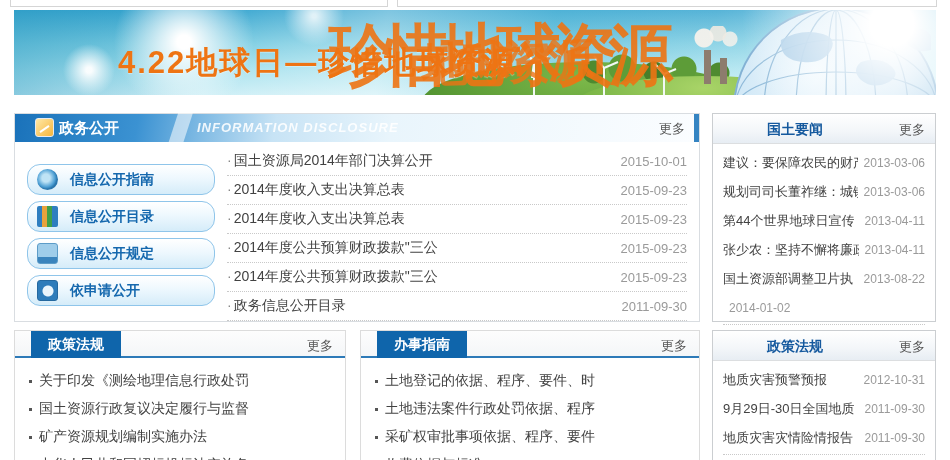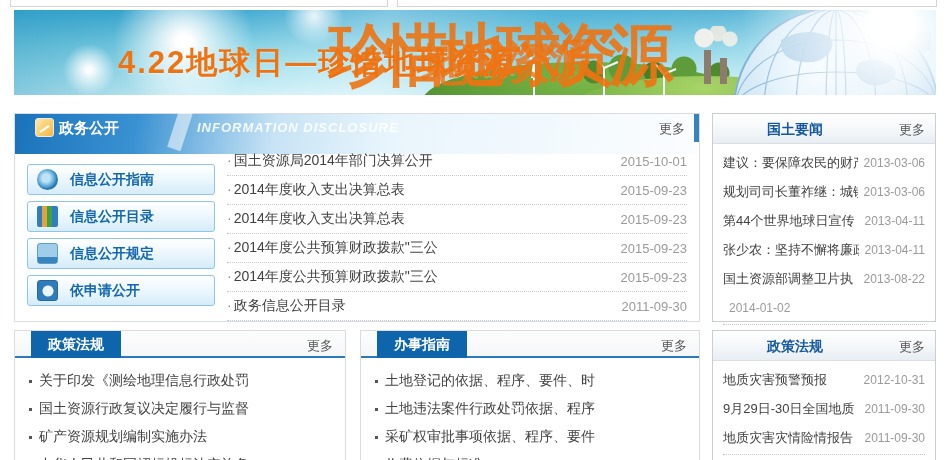--- a/index.html
+++ b/index.html
@@ -54,35 +54,35 @@
     transform:scaleY(1.05); }
   .headline.ov2 { left:408px; top:22px; font-size:46px; letter-spacing:-4px; opacity:.8;
     transform:rotate(-2deg); }
 
   
   .more { font-size:13px; color:#555; cursor:pointer; }
   .panel { position:absolute; background:#fff; }
 
   
   .gov { left:14px; top:113px; width:686px; height:209px; border:1px solid #d9dde1; }
-  .gov-hd { position:relative; height:40px;
+  .gov-hd { position:relative; height:28px;
     background:linear-gradient(100deg,#1a72ba 0%,#3b92d2 18%,#7db9e3 27%,#c7e3f5 38%,#e9f5fc 55%,#fbfdff 100%); }
   .gov-hd::after { content:""; position:absolute; right:0; top:0; width:5px; height:28px; background:#3584c2; }
   .gov-hd .swoosh { position:absolute; left:158px; top:-4px; width:14px; height:40px;
     background:rgba(255,255,255,.55); transform:rotate(18deg); }
   .gov-hd .ttl { position:absolute; left:44px; top:5px; font-size:15px; font-weight:bold; color:#fff; }
   .gov-hd .sub { position:absolute; left:182px; top:6px; font-size:13px; font-style:italic;
     font-weight:bold; color:rgba(255,255,255,.88); letter-spacing:1px; }
   .gov-hd .more { position:absolute; right:14px; top:6px; }
   .note-icon { position:absolute; left:20px; top:4px; width:19px; height:19px; border-radius:3px;
     background:linear-gradient(135deg,#ffe9a8,#f6b53c); border:1px solid #e8ecf2; }
   .note-icon::after { content:""; position:absolute; left:3px; top:9px; width:11px; height:2px;
     background:#fff; transform:rotate(-35deg); }
   .btncol { position:absolute; left:12px; top:50px; list-style:none; }
-  .btncol li { width:188px; height:31px; margin-bottom:6px; border:1px solid #8fc5ea; border-radius:3px;
+  .btncol li { width:188px; height:31px; margin-bottom:6px; border:1px solid #8fc5ea; border-radius:13px;
     background:linear-gradient(180deg,#ffffff 0%,#eef8fe 45%,#d5ecf9 100%);
     display:flex; align-items:center; cursor:pointer; }
   .btncol .bicon { width:21px; height:21px; margin:0 12px 0 9px; border-radius:3px; flex:none; }
   .icon-search-globe { background:radial-gradient(circle at 9px 9px,#bfe3f5 0 4px,#4d9fd4 9px,#2b77ae 11px); border-radius:50% !important; }
   .icon-books { background:linear-gradient(90deg,#2e7ec0 0 5px,#e8a23c 5px 10px,#3fa04a 10px 15px,#2e7ec0 15px 21px); border-radius:2px !important; }
   .icon-monitor-pen { background:linear-gradient(180deg,#9fcdea 0 13px,#3a84bd 13px 21px); border:1px solid #5c9cc8; }
   .icon-book-disc { background:radial-gradient(circle at 10px 10px,#eaf5fc 0 5px,#2e7cba 6px 100%); border:1px solid #24689f; }
   .btncol .blbl { font-size:14px; font-weight:bold; color:#1568ae; }
   .newslist { position:absolute; left:212px; right:12px; top:33px; list-style:none; }
   .newslist li { display:flex; justify-content:space-between; align-items:center;

